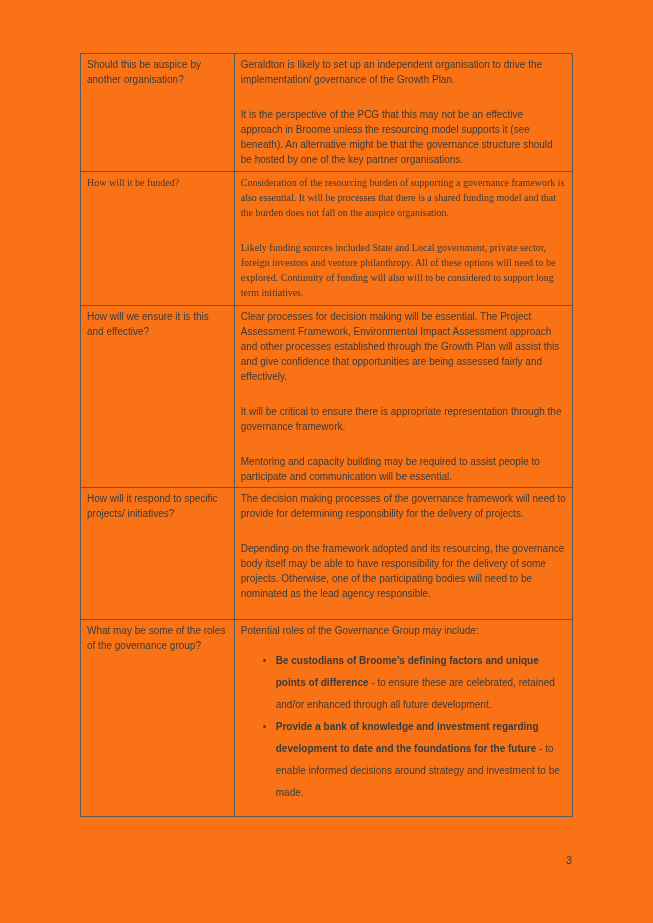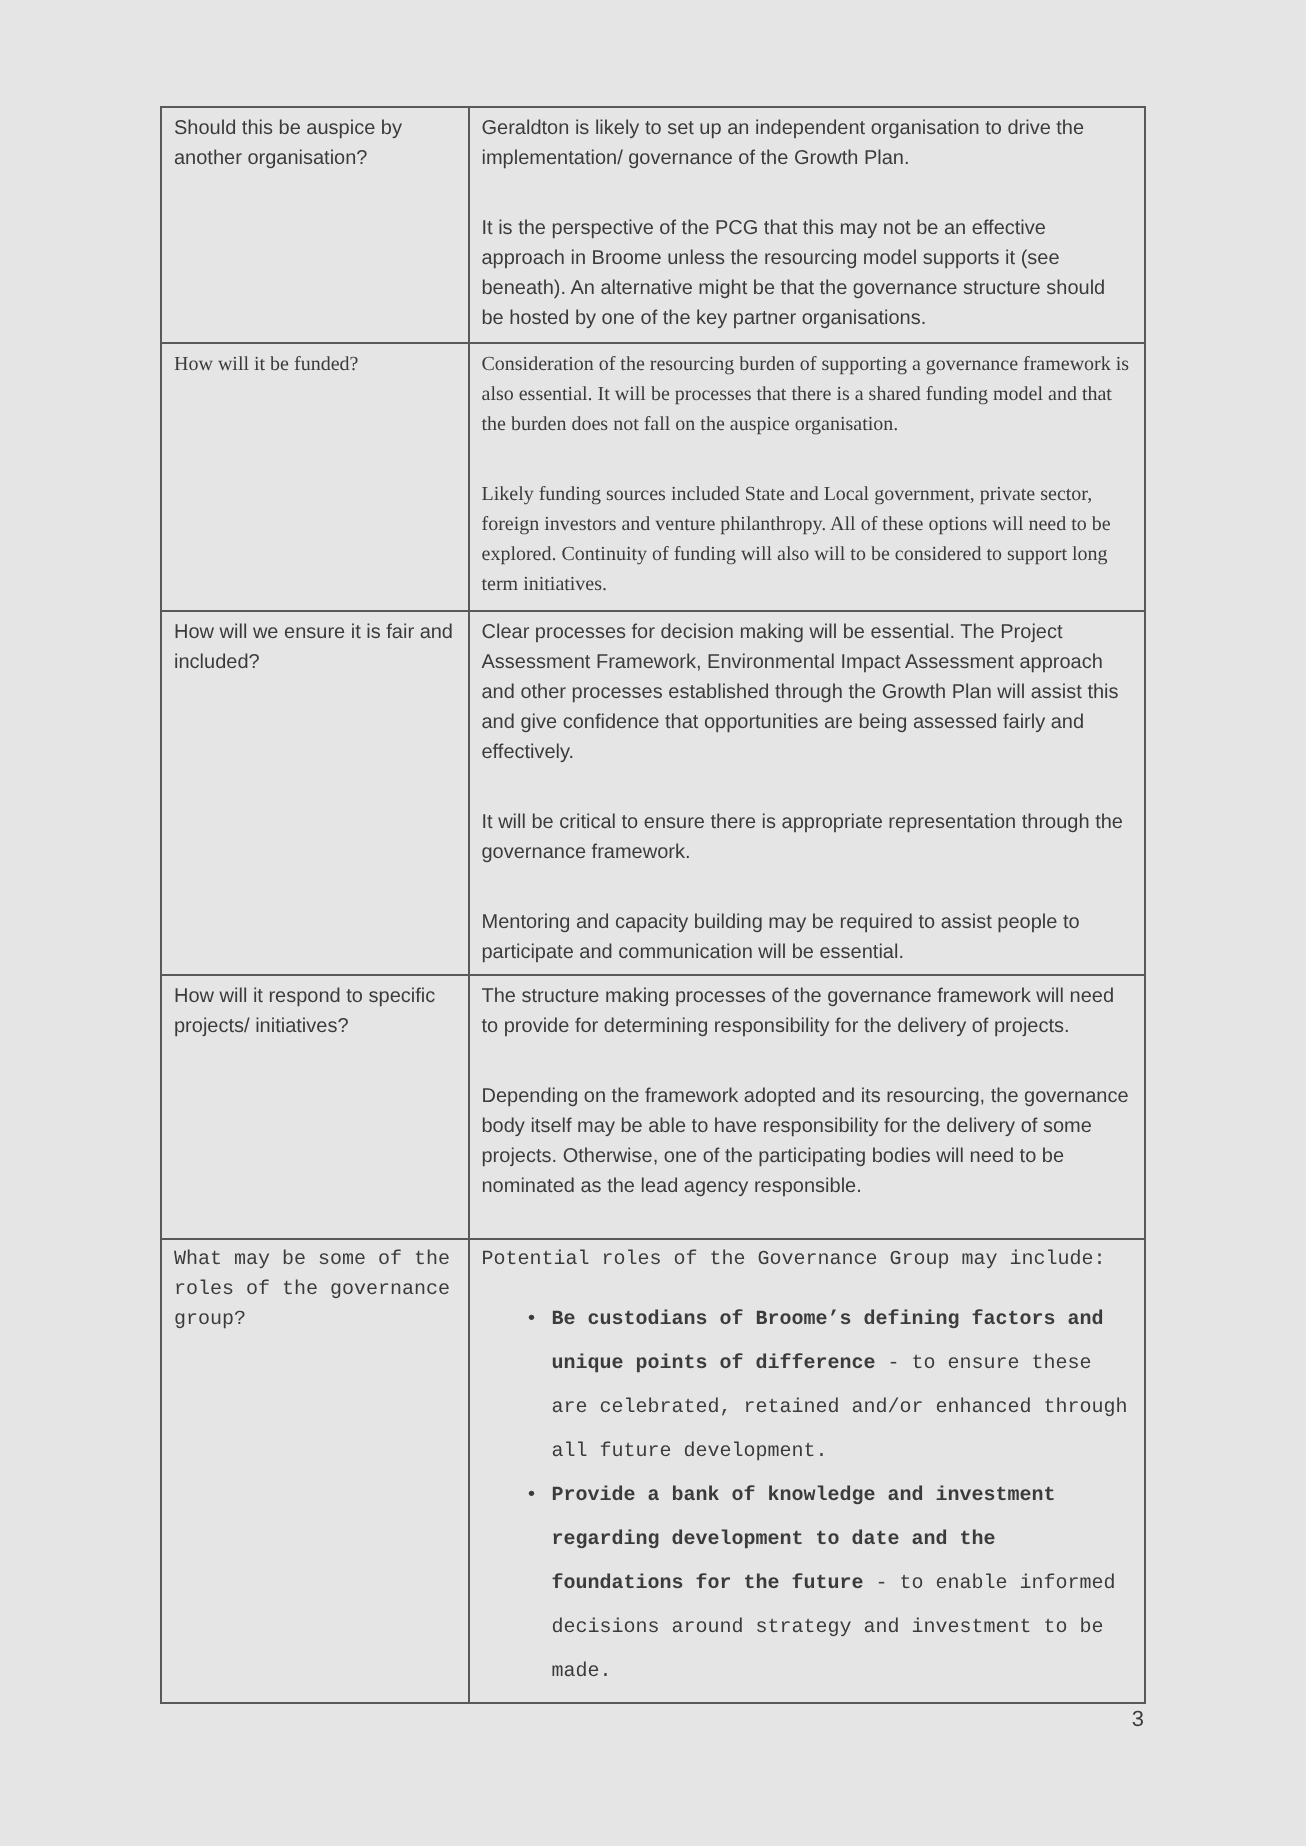--- a/index.html
+++ b/index.html
@@ -1,21 +1,21 @@
 <!DOCTYPE html>
 <html><head>
 <meta charset="utf-8">
 <style>
   * { box-sizing: border-box; }
   html, body { margin: 0; padding: 0; background: #ffffff; }
   .page {
     position: relative;
     width: 653px;
     height: 923px;
-    background: #e5e5e5;
+    background: #f97316;
     font-family: "Liberation Sans", "DejaVu Sans", sans-serif;
     color: #3b3b3b;
     overflow: hidden;
   }
   table.doc-table {
     position: absolute;
     left: 80px;
     top: 53px;
     width: 493px;
     border-collapse: collapse;
@@ -27,21 +27,21 @@
     padding: 3px 6px;
     font-size: 10px;
     line-height: 15px;
   }
   td.q-cell { width: 140px; }
   td.a-cell { width: 308px; }
   tr.r1 { height: 118px; }
   tr.r2 { height: 134px; font-family: Liberation Serif, serif; }
   tr.r3 { height: 175px; }
   tr.r4 { height: 132px; }
-  tr.r5 { height: 197px; font-family: Liberation Mono, monospace; }
+  tr.r5 { height: 197px; }
   .doc-table p { margin: 0; }
   .doc-table p + p { margin-top: 20px; }
   .bullets { margin-top: 12px; }
   .bullet { display: flex; line-height: 22px; }
   .bullet .marker { flex: 0 0 13px; margin-left: 22px; }
   .bullet .btext { flex: 1 1 auto; }
   .bullet b { font-weight: bold; }
   .page-number {
     position: absolute;
     top: 853px;
@@ -74,35 +74,35 @@
           <p>How will it be funded?</p>
         </td>
         <td class="a-cell">
           <p>Consideration of the resourcing burden of supporting a governance framework is also essential. It will be processes that there is a shared funding model and that the burden does not fall on the auspice organisation.</p>
           <p>Likely funding sources included State and Local government, private sector, foreign investors and venture philanthropy. All of these options will need to be explored. Continuity of funding will also will to be considered to support long term initiatives.</p>
         </td>
       </tr>
 
       <tr class="r3">
         <td class="q-cell">
-          <p>How will we ensure it is fair and included?</p>
+          <p>How will we ensure it is this and effective?</p>
         </td>
         <td class="a-cell">
           <p>Clear processes for decision making will be essential. The Project Assessment Framework, Environmental Impact Assessment approach and other processes established through the Growth Plan will assist this and give confidence that opportunities are being assessed fairly and effectively.</p>
           <p>It will be critical to ensure there is appropriate representation through the governance framework.</p>
           <p>Mentoring and capacity building may be required to assist people to participate and communication will be essential.</p>
         </td>
       </tr>
 
       <tr class="r4">
         <td class="q-cell">
           <p>How will it respond to specific projects/ initiatives?</p>
         </td>
         <td class="a-cell">
-          <p>The structure making processes of the governance framework will need to provide for determining responsibility for the delivery of projects.</p>
+          <p>The decision making processes of the governance framework will need to provide for determining responsibility for the delivery of projects.</p>
           <p>Depending on the framework adopted and its resourcing, the governance body itself may be able to have responsibility for the delivery of some projects.  Otherwise, one of the participating bodies will need to be nominated as the lead agency responsible.</p>
         </td>
       </tr>
 
       <tr class="r5">
         <td class="q-cell">
           <p>What may be some of the roles of the governance group?</p>
         </td>
         <td class="a-cell">
           <p>Potential roles of the Governance Group may include:</p>

